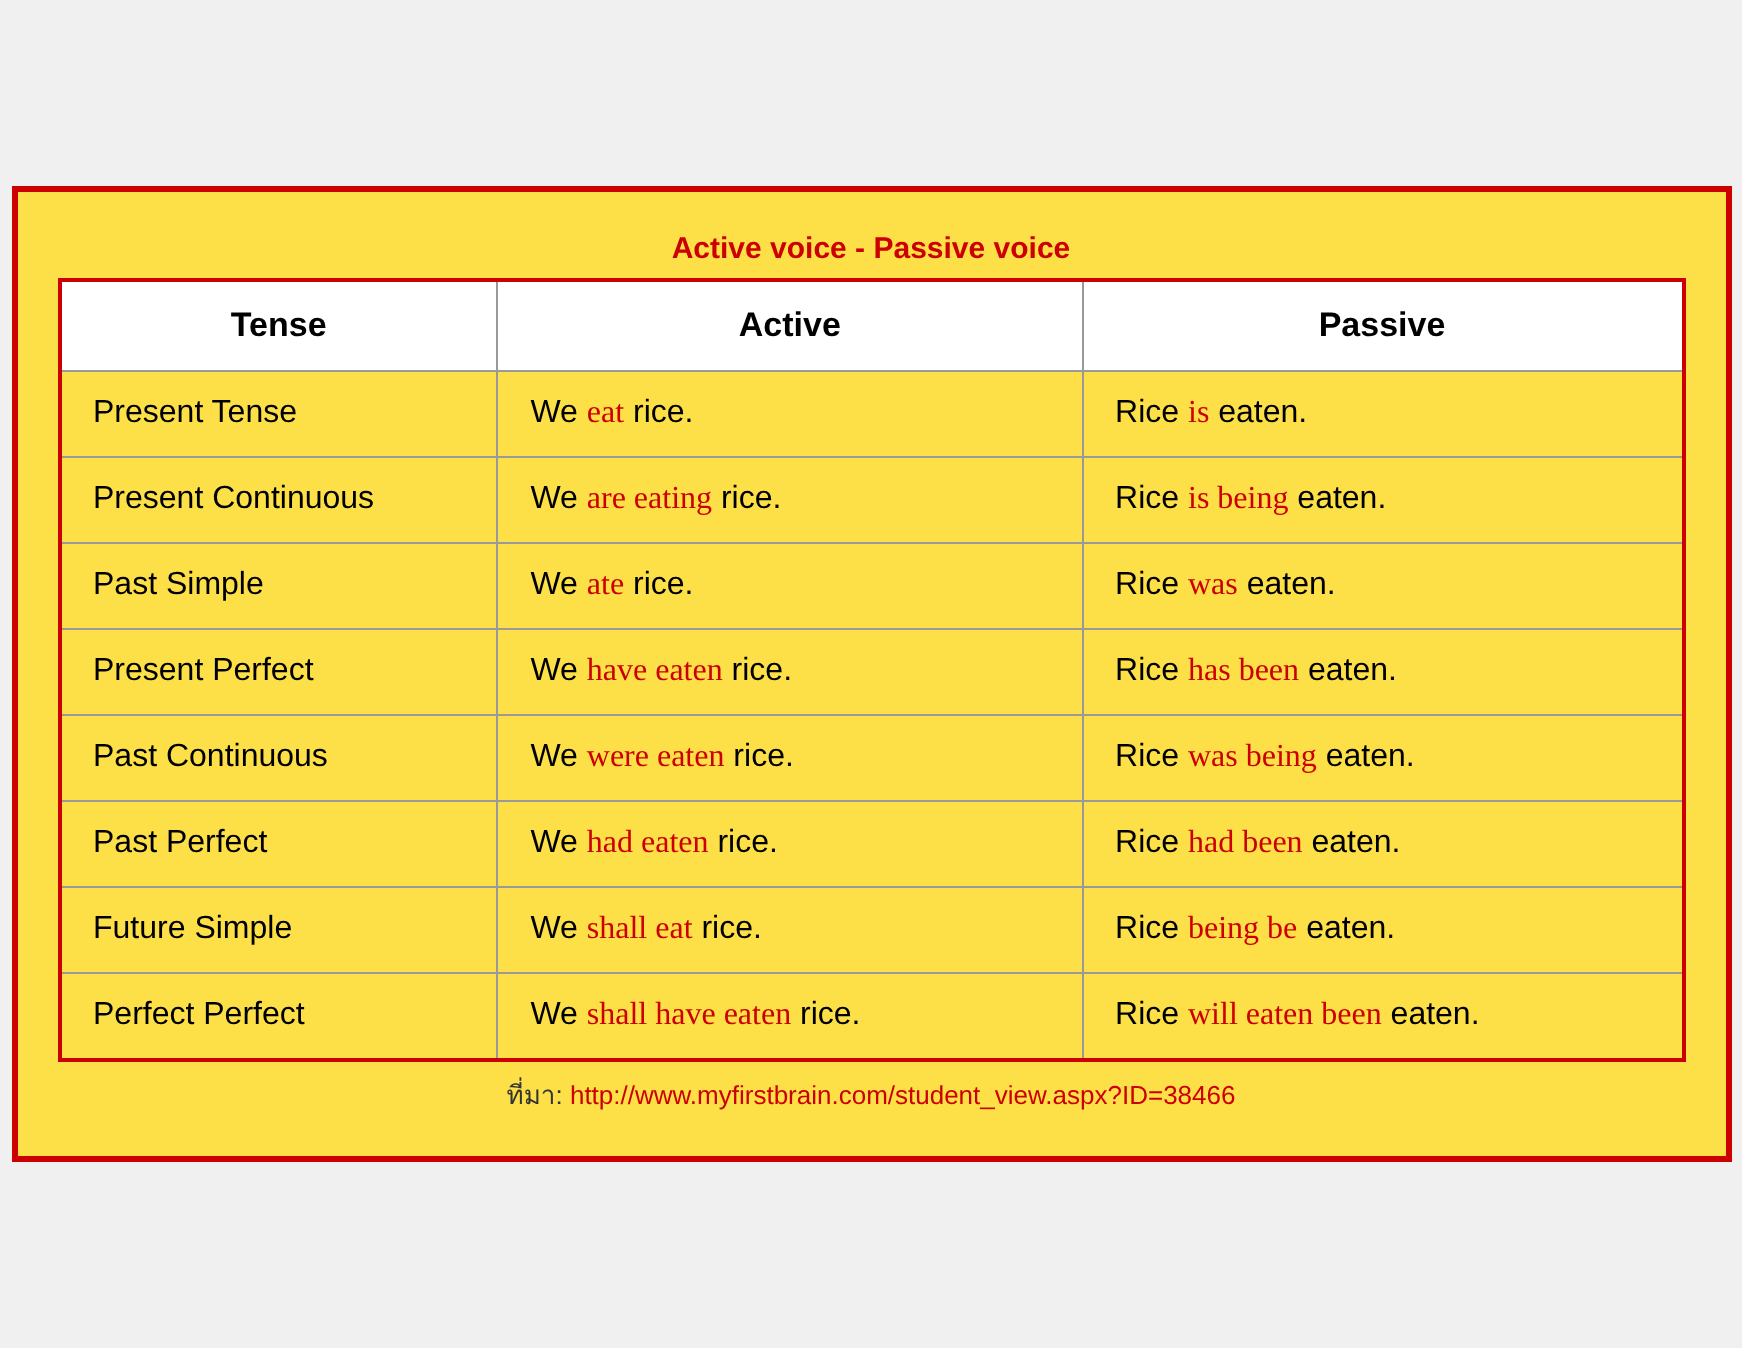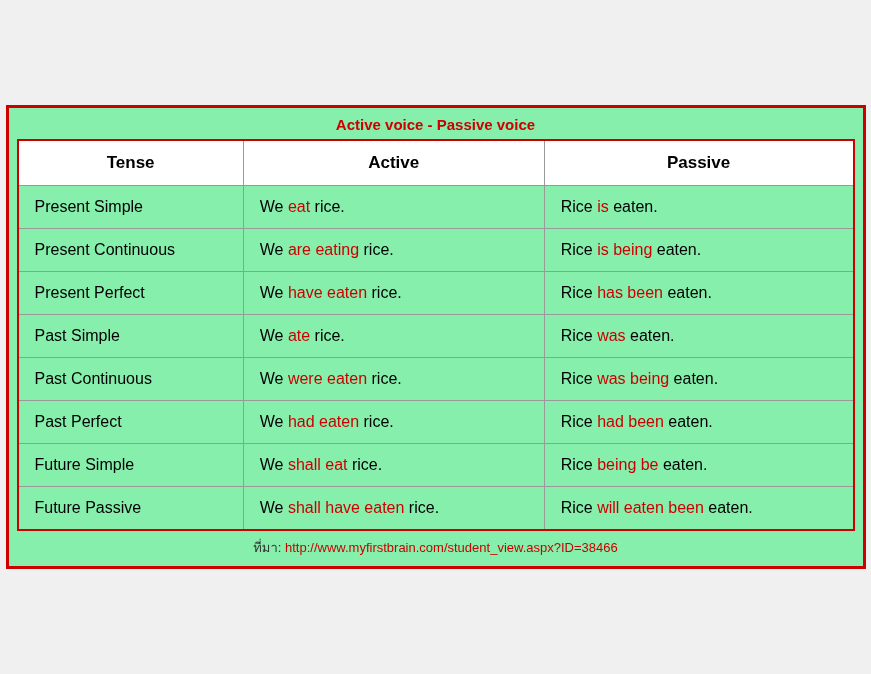--- a/index.html
+++ b/index.html
@@ -11,24 +11,24 @@
     body {
       background: #f0f0f0;
       display: flex;
       justify-content: center;
       align-items: center;
       min-height: 100vh;
       font-family: Arial, sans-serif;
     }
 
     .page-container {
-      background: #86efac;
+      background: #fde047;
       border: 3px solid #cc0000;
       width: 860px;
-      padding: 8px;
+      padding: 20px;
     }
 
     .page-title {
       text-align: center;
       color: #cc0000;
       font-size: 15px;
       font-weight: bold;
       margin-bottom: 6px;
     }
 
@@ -62,20 +62,21 @@
     .col-active {
       width: 36%;
     }
 
     .col-passive {
       width: 37%;
     }
 
     .red {
       color: #cc0000;
+      font-family: Liberation Serif, serif;
     }
 
     .footer {
       text-align: center;
       font-size: 13px;
       margin-top: 6px;
       color: #cc0000;
     }
 
     .footer a {
@@ -97,56 +98,56 @@
   <table>
     <thead>
       <tr>
         <th class="col-tense">Tense</th>
         <th class="col-active">Active</th>
         <th class="col-passive">Passive</th>
       </tr>
     </thead>
     <tbody id="table-body">
     <tr>
-          <td class="col-tense">Present Simple</td>
+          <td class="col-tense">Present Tense</td>
           <td class="col-active">We <span class="red">eat</span> rice.</td>
           <td class="col-passive">Rice <span class="red">is</span> eaten.</td>
         </tr>
         <tr>
           <td class="col-tense">Present Continuous</td>
           <td class="col-active">We <span class="red">are eating</span> rice.</td>
           <td class="col-passive">Rice <span class="red">is being</span> eaten.</td>
         </tr>
         <tr>
+          <td class="col-tense">Past Simple</td>
+          <td class="col-active">We <span class="red">ate</span> rice.</td>
+          <td class="col-passive">Rice <span class="red">was</span> eaten.</td>
+        </tr>
+        <tr>
           <td class="col-tense">Present Perfect</td>
           <td class="col-active">We <span class="red">have eaten</span> rice.</td>
           <td class="col-passive">Rice <span class="red">has been</span> eaten.</td>
-        </tr>
-        <tr>
-          <td class="col-tense">Past Simple</td>
-          <td class="col-active">We <span class="red">ate</span> rice.</td>
-          <td class="col-passive">Rice <span class="red">was</span> eaten.</td>
         </tr>
         <tr>
           <td class="col-tense">Past Continuous</td>
           <td class="col-active">We <span class="red">were eaten</span> rice.</td>
           <td class="col-passive">Rice <span class="red">was being</span> eaten.</td>
         </tr>
         <tr>
           <td class="col-tense">Past Perfect</td>
           <td class="col-active">We <span class="red">had eaten</span> rice.</td>
           <td class="col-passive">Rice <span class="red">had been</span> eaten.</td>
         </tr>
         <tr>
           <td class="col-tense">Future Simple</td>
           <td class="col-active">We <span class="red">shall eat</span> rice.</td>
           <td class="col-passive">Rice <span class="red">being be</span> eaten.</td>
         </tr>
         <tr>
-          <td class="col-tense">Future Passive</td>
+          <td class="col-tense">Perfect Perfect</td>
           <td class="col-active">We <span class="red">shall have eaten</span> rice.</td>
           <td class="col-passive">Rice <span class="red">will eaten been</span> eaten.</td>
         </tr>
       </tbody>
   </table>
 
   <div class="footer">
     <span class="footer-label">ที่มา:</span>
     <a href="#">http://www.myfirstbrain.com/student_view.aspx?ID=38466</a>
   </div>

